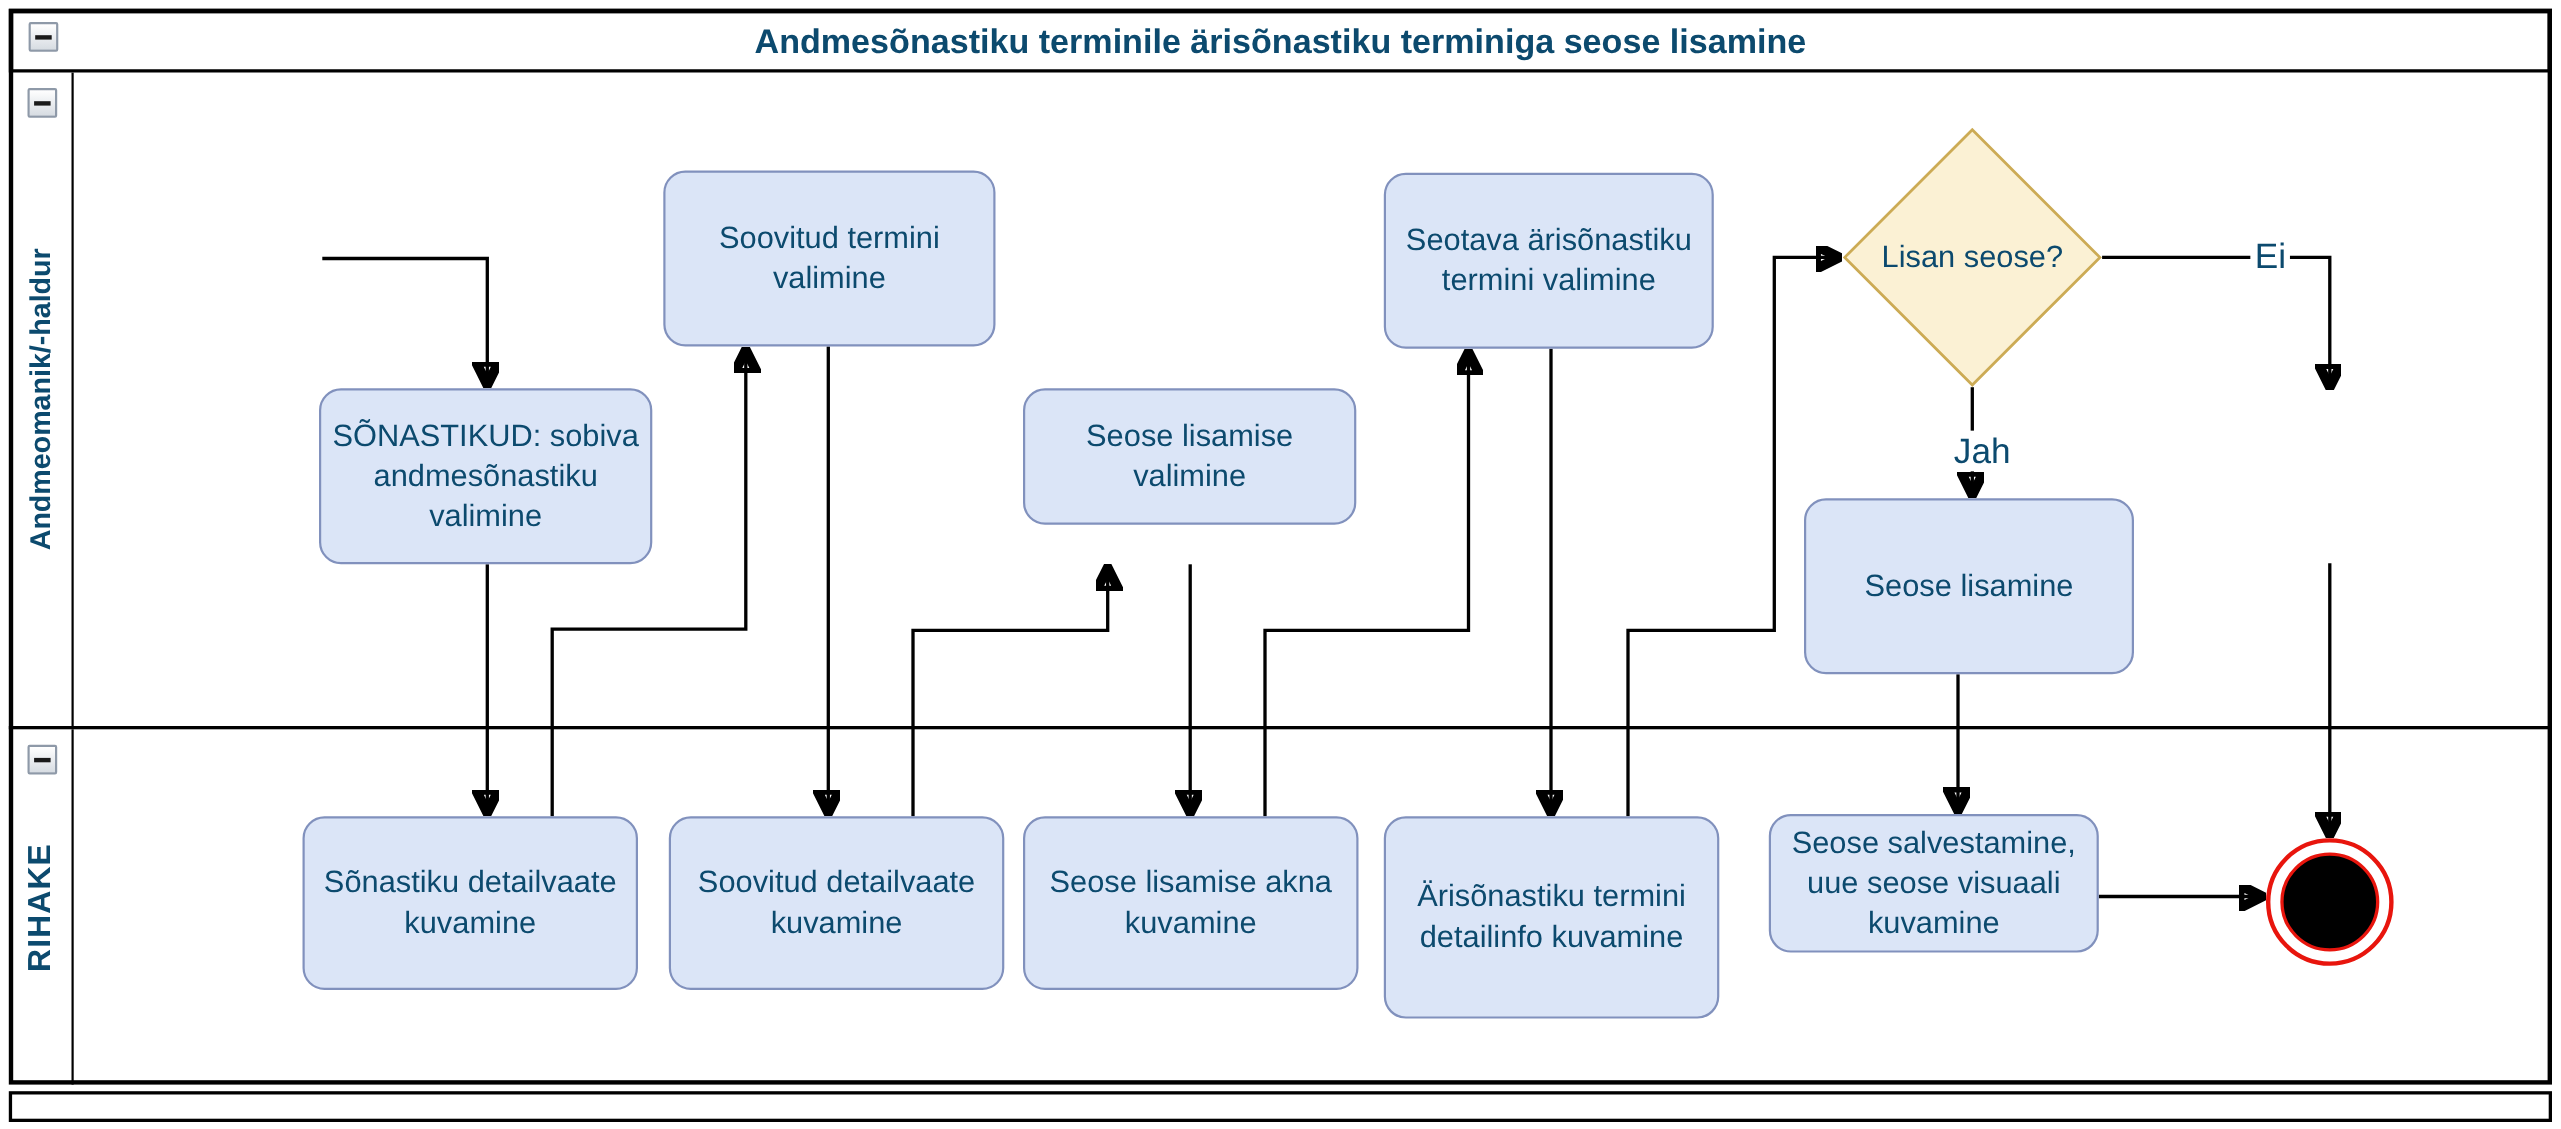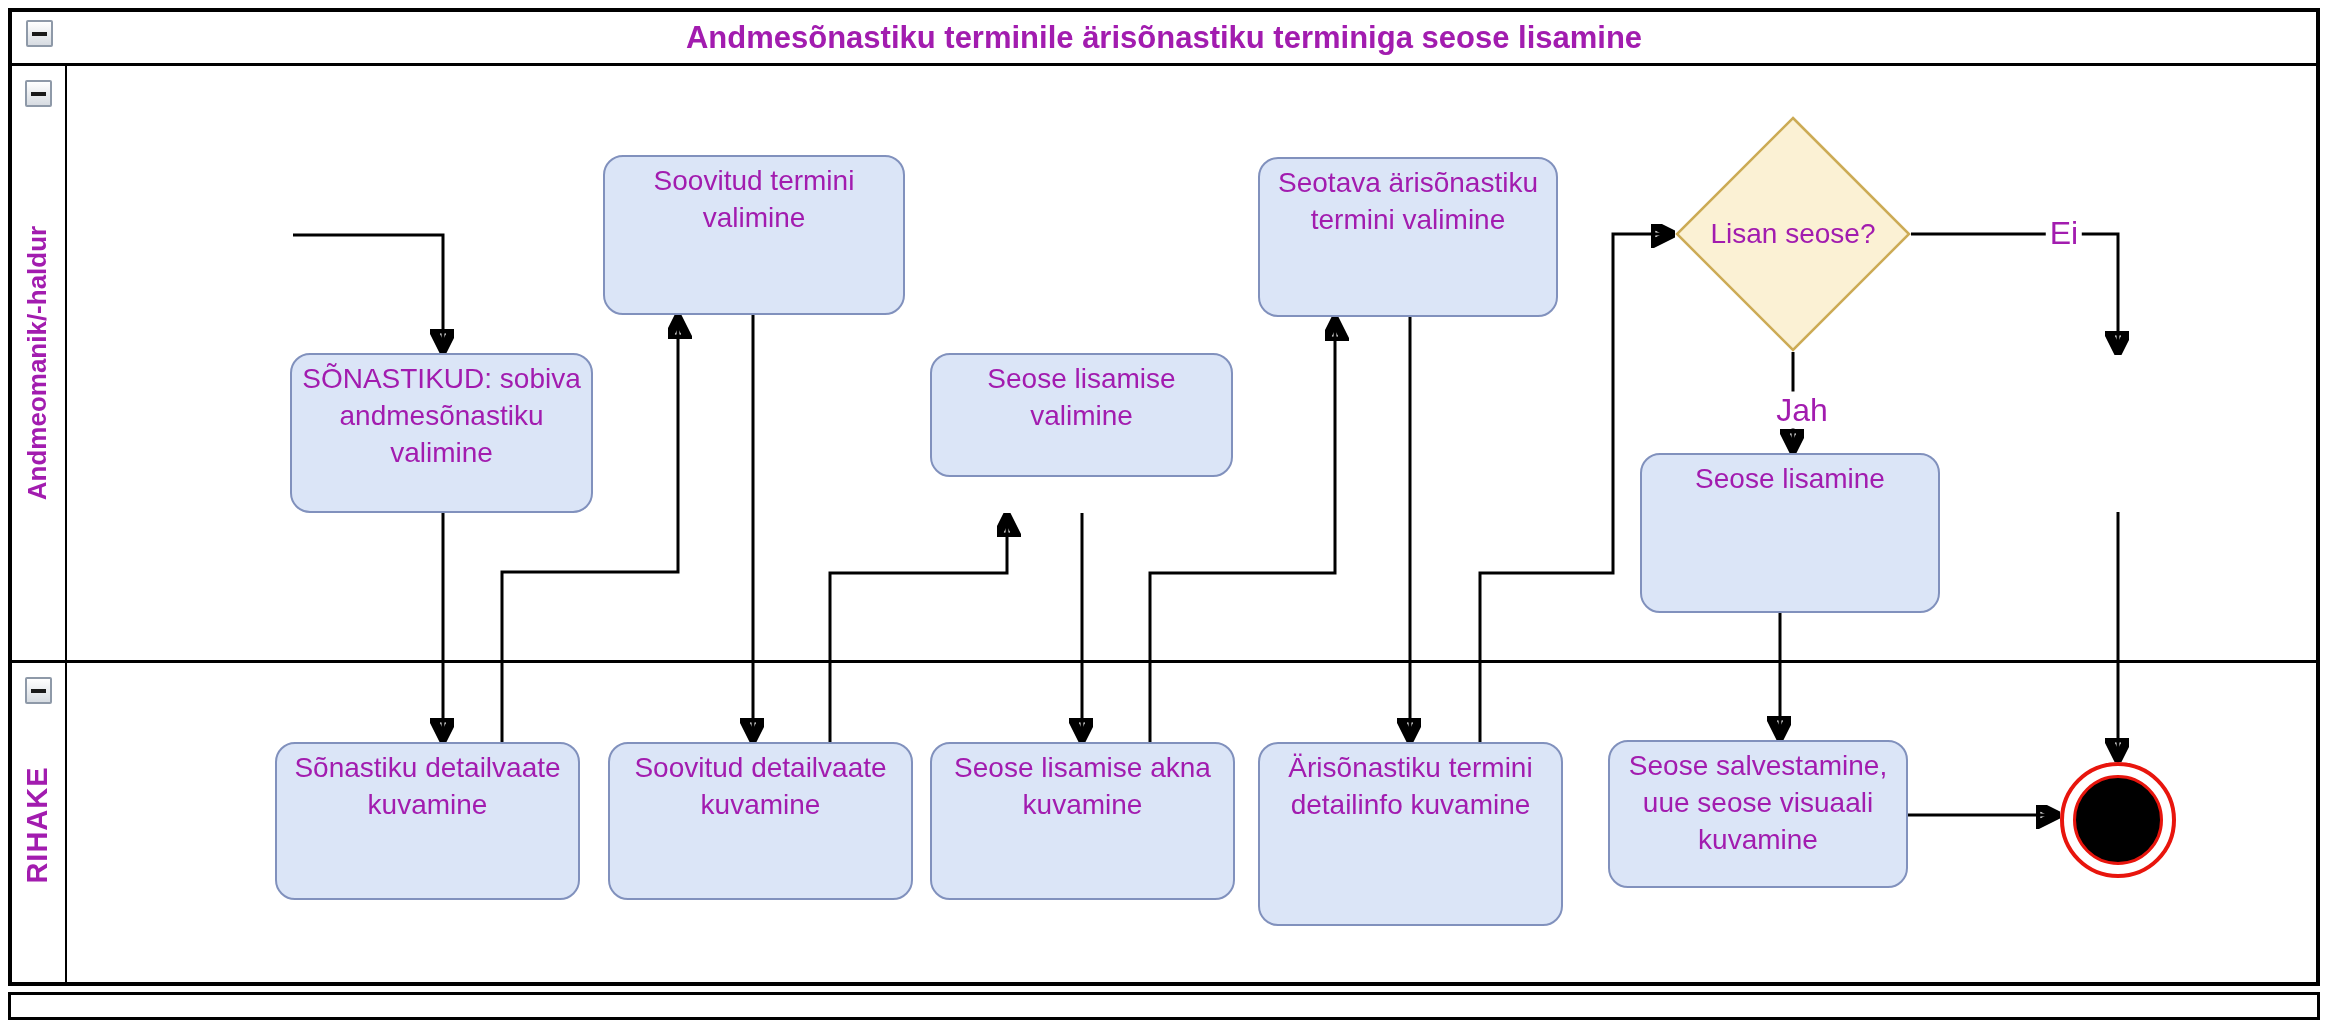--- a/index.html
+++ b/index.html
@@ -1,35 +1,35 @@
 <!DOCTYPE html>
 <html><head>
 <meta charset="utf-8">
 <style>
   html,body{margin:0;padding:0;background:#ffffff;}
   body{font-family:"Liberation Sans","DejaVu Sans",sans-serif;}
-  .canvas{position:relative;width:2328px;height:1026px;background:#fff;overflow:hidden;color:#a21caf;}
+  .canvas{position:relative;width:2328px;height:1026px;background:#fff;overflow:hidden;color:#0c4a6e;}
 
   
   .pool{position:absolute;left:8px;top:8px;width:2312px;height:978px;border:4px solid #000;box-sizing:border-box;background:#fff;}
   .pool-title-bar{position:absolute;left:8px;top:8px;width:2312px;height:58px;border-left:4px solid #000;border-top:4px solid #000;border-right:4px solid #000;border-bottom:3px solid #000;box-sizing:border-box;display:flex;align-items:center;justify-content:center;}
   .pool-title{font-size:31px;font-weight:bold;white-space:nowrap;}
   .lane{position:absolute;left:8px;width:2312px;box-sizing:border-box;}
   .lane-strip{position:absolute;left:0;top:0;width:59px;height:100%;border-right:2px solid #000;box-sizing:border-box;}
   .lane-label{position:absolute;left:50%;top:50%;transform:translate(-50%,-50%) rotate(-90deg);font-weight:bold;white-space:nowrap;}
   .lane1-label{font-size:26px;}
   .lane2-label{font-size:29px;letter-spacing:1px;}
   .lane-divider{position:absolute;left:8px;top:660px;width:2312px;height:3px;background:#000;}
   .bottom-strip{position:absolute;left:8px;top:992px;width:2312px;height:28px;border:3px solid #000;box-sizing:border-box;background:#fff;}
 
   .collapse-btn{position:absolute;width:27px;height:27px;border:2px solid #8e99a8;border-radius:2px;background:linear-gradient(#ffffff,#d7dce2);box-sizing:border-box;display:flex;align-items:center;justify-content:center;cursor:pointer;}
   .collapse-bar{width:15px;height:4px;background:#1a1a1a;}
 
   
-  .task{position:absolute;background:#dbe5f7;border:2.5px solid #8191bd;border-radius:20px;box-sizing:border-box;display:flex;justify-content:center;text-align:center;font-size:28px;line-height:1.32;padding:6px 10px;}
+  .task{position:absolute;background:#dbe5f7;border:2.5px solid #8191bd;border-radius:20px;box-sizing:border-box;display:flex;align-items:center;justify-content:center;text-align:center;font-size:28px;line-height:1.32;padding:6px 10px;}
   .event-start{position:absolute;left:172px;top:175px;width:120px;height:120px;border-radius:50%;background:#d5e8d4;border:2.5px solid #82b366;box-sizing:border-box;display:flex;align-items:center;justify-content:center;font-size:31px;}
   .gateway{position:absolute;left:1675px;top:116px;width:236px;height:236px;}
   .gateway svg{position:absolute;inset:0;}
   .gateway-label{position:absolute;left:50%;top:50%;transform:translate(-50%,-50%);font-size:28px;white-space:nowrap;}
   .event-end{position:absolute;left:2060px;top:762px;width:116px;height:116px;border-radius:50%;border:4px solid #e8150d;box-sizing:border-box;display:flex;align-items:center;justify-content:center;background:#fff;}
   .event-end-inner{width:90px;height:90px;border-radius:50%;background:#000;border:3px solid #e8150d;box-sizing:border-box;}
 
   
   .connectors{position:absolute;left:0;top:0;width:2328px;height:1026px;pointer-events:none;}
   .connectors path{stroke:#000;stroke-width:3;fill:none;}
@@ -135,21 +135,21 @@
   </div>
 
   <div class="task" style="left:930px;top:742px;width:305px;height:158px;">
     <span>Seose lisamise akna kuvamine</span>
   </div>
 
   <div class="task" style="left:1258px;top:742px;width:305px;height:184px;">
     <span>Ärisõnastiku termini detailinfo kuvamine</span>
   </div>
 
-  <div class="task" style="left:1608px;top:740px;width:300px;height:148px;">
+  <div class="task" style="left:1608px;top:740px;width:300px;height:126px;">
     <span>Seose salvestamine, uue seose visuaali kuvamine</span>
   </div>
 
   <div class="event-end">
     <div class="event-end-inner"></div>
   </div>
 
 </div>
 
 </body></html>

